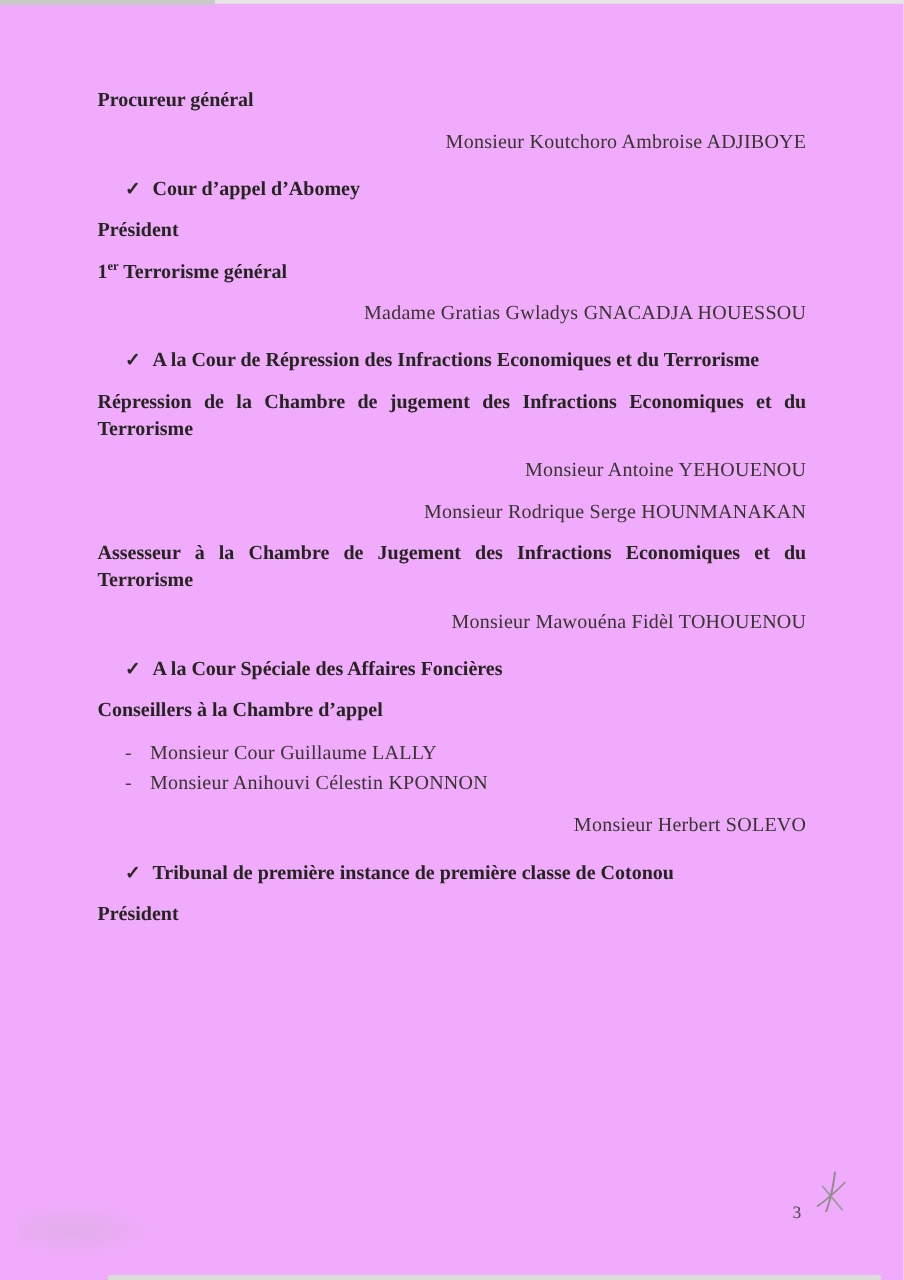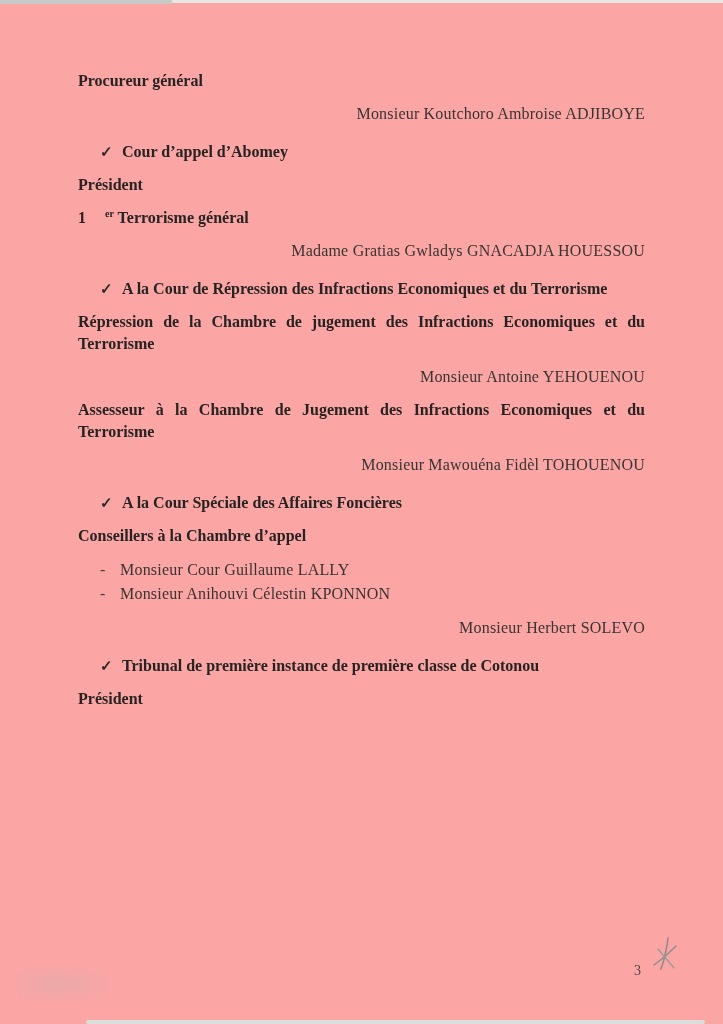--- a/index.html
+++ b/index.html
@@ -1,20 +1,20 @@
 <!DOCTYPE html>
 <html><head>
 <meta charset="utf-8">
 <style>
   html, body { margin: 0; padding: 0; background: #ffffff; }
   .page {
     position: relative;
     width: 723px;
     height: 1024px;
-    background: #fca5a5;
+    background: #f0abfc;
     font-family: "Liberation Serif", "DejaVu Serif", serif;
     color: #2e2c27;
     overflow: hidden;
     box-sizing: border-box;
   }
   
   .edge-top    { position: absolute; top: 0; left: 0; right: 0; height: 3px; background: #e6e6e4; }
   .edge-top-dark { position: absolute; top: 0; left: 0; width: 172px; height: 4px; background: #c9c9c7; }
   .edge-bottom { position: absolute; bottom: 0; left: 86px; right: 18px; height: 4px; background: #dcdcda; border-radius: 2px; }
   .smudge {
@@ -63,21 +63,21 @@
     flex: 1;
     font-weight: 700;
     font-size: 16px;
     line-height: 22px;
     color: #262420;
     text-align: justify;
   }
   .dash-list { margin: 0 0 11px 0; padding-left: 22px; }
   .dash-item { display: flex; line-height: 24px; font-size: 16px; color: #38352f; letter-spacing: 0.2px; }
   .dash-item .dash { flex: none; width: 20px; color: #45423c; }
-  sup.ord { font-size: 10px; line-height: 0; vertical-align: super; margin-left: 19px; }
+  sup.ord { font-size: 10px; line-height: 0; vertical-align: super; }
 
   .page-number {
     position: absolute;
     right: 82px;
     top: 963px;
     font-size: 14px;
     color: #4a4843;
   }
   .hand-mark { position: absolute; left: 652px; top: 936px; }
 </style>
@@ -106,20 +106,21 @@
     <p class="name">Madame Gratias Gwladys GNACADJA HOUESSOU</p>
 
     <div class="section">
       <span class="check">✓</span>
       <p class="section-text">A la Cour de Répression des Infractions Economiques et du Terrorisme</p>
     </div>
 
     <p class="role">Répression de la Chambre de jugement des Infractions Economiques et du Terrorisme</p>
     <p class="name">Monsieur Antoine YEHOUENOU</p>
 
+    <p class="name">Monsieur Rodrique Serge HOUNMANAKAN</p>
 
     <p class="role">Assesseur à la Chambre de Jugement des Infractions Economiques et du Terrorisme</p>
     <p class="name">Monsieur Mawouéna Fidèl TOHOUENOU</p>
 
     <div class="section">
       <span class="check">✓</span>
       <p class="section-text">A la Cour Spéciale des Affaires Foncières</p>
     </div>
 
     <p class="role">Conseillers à la Chambre d’appel</p>

